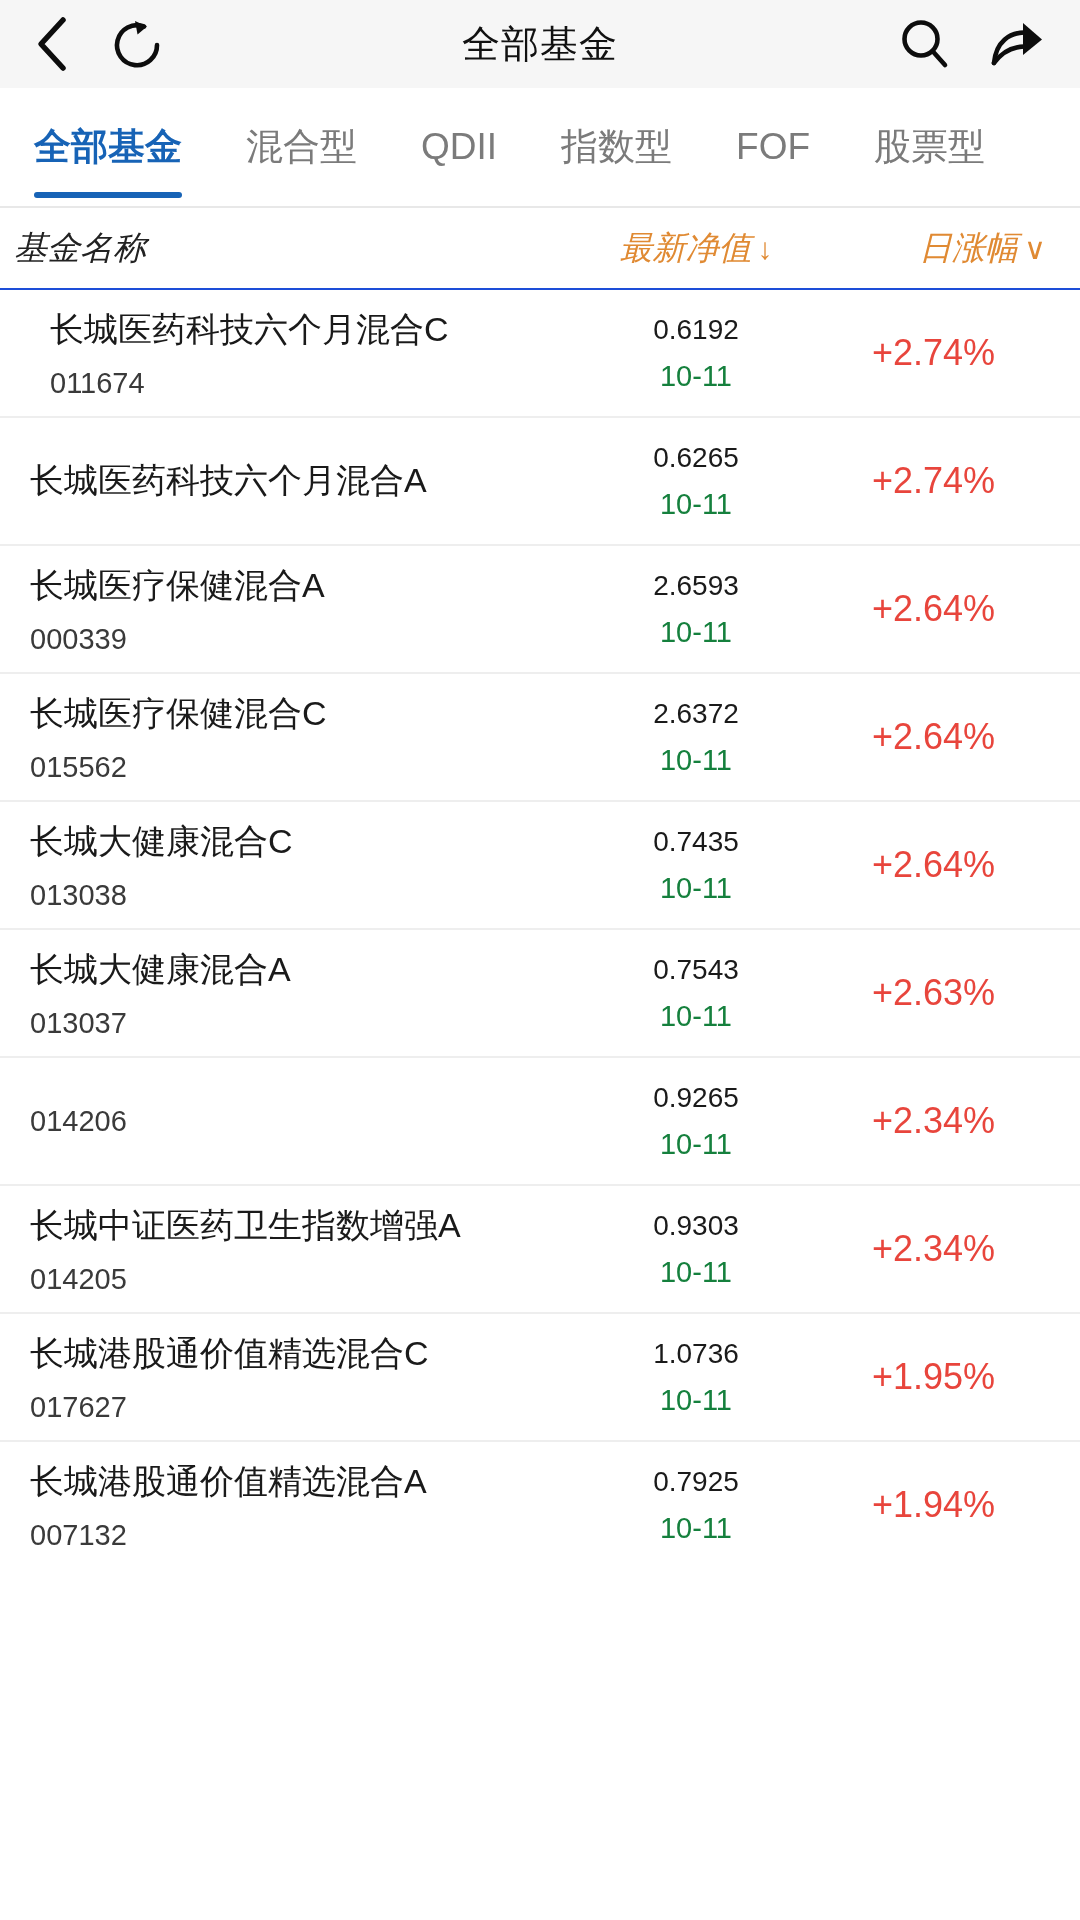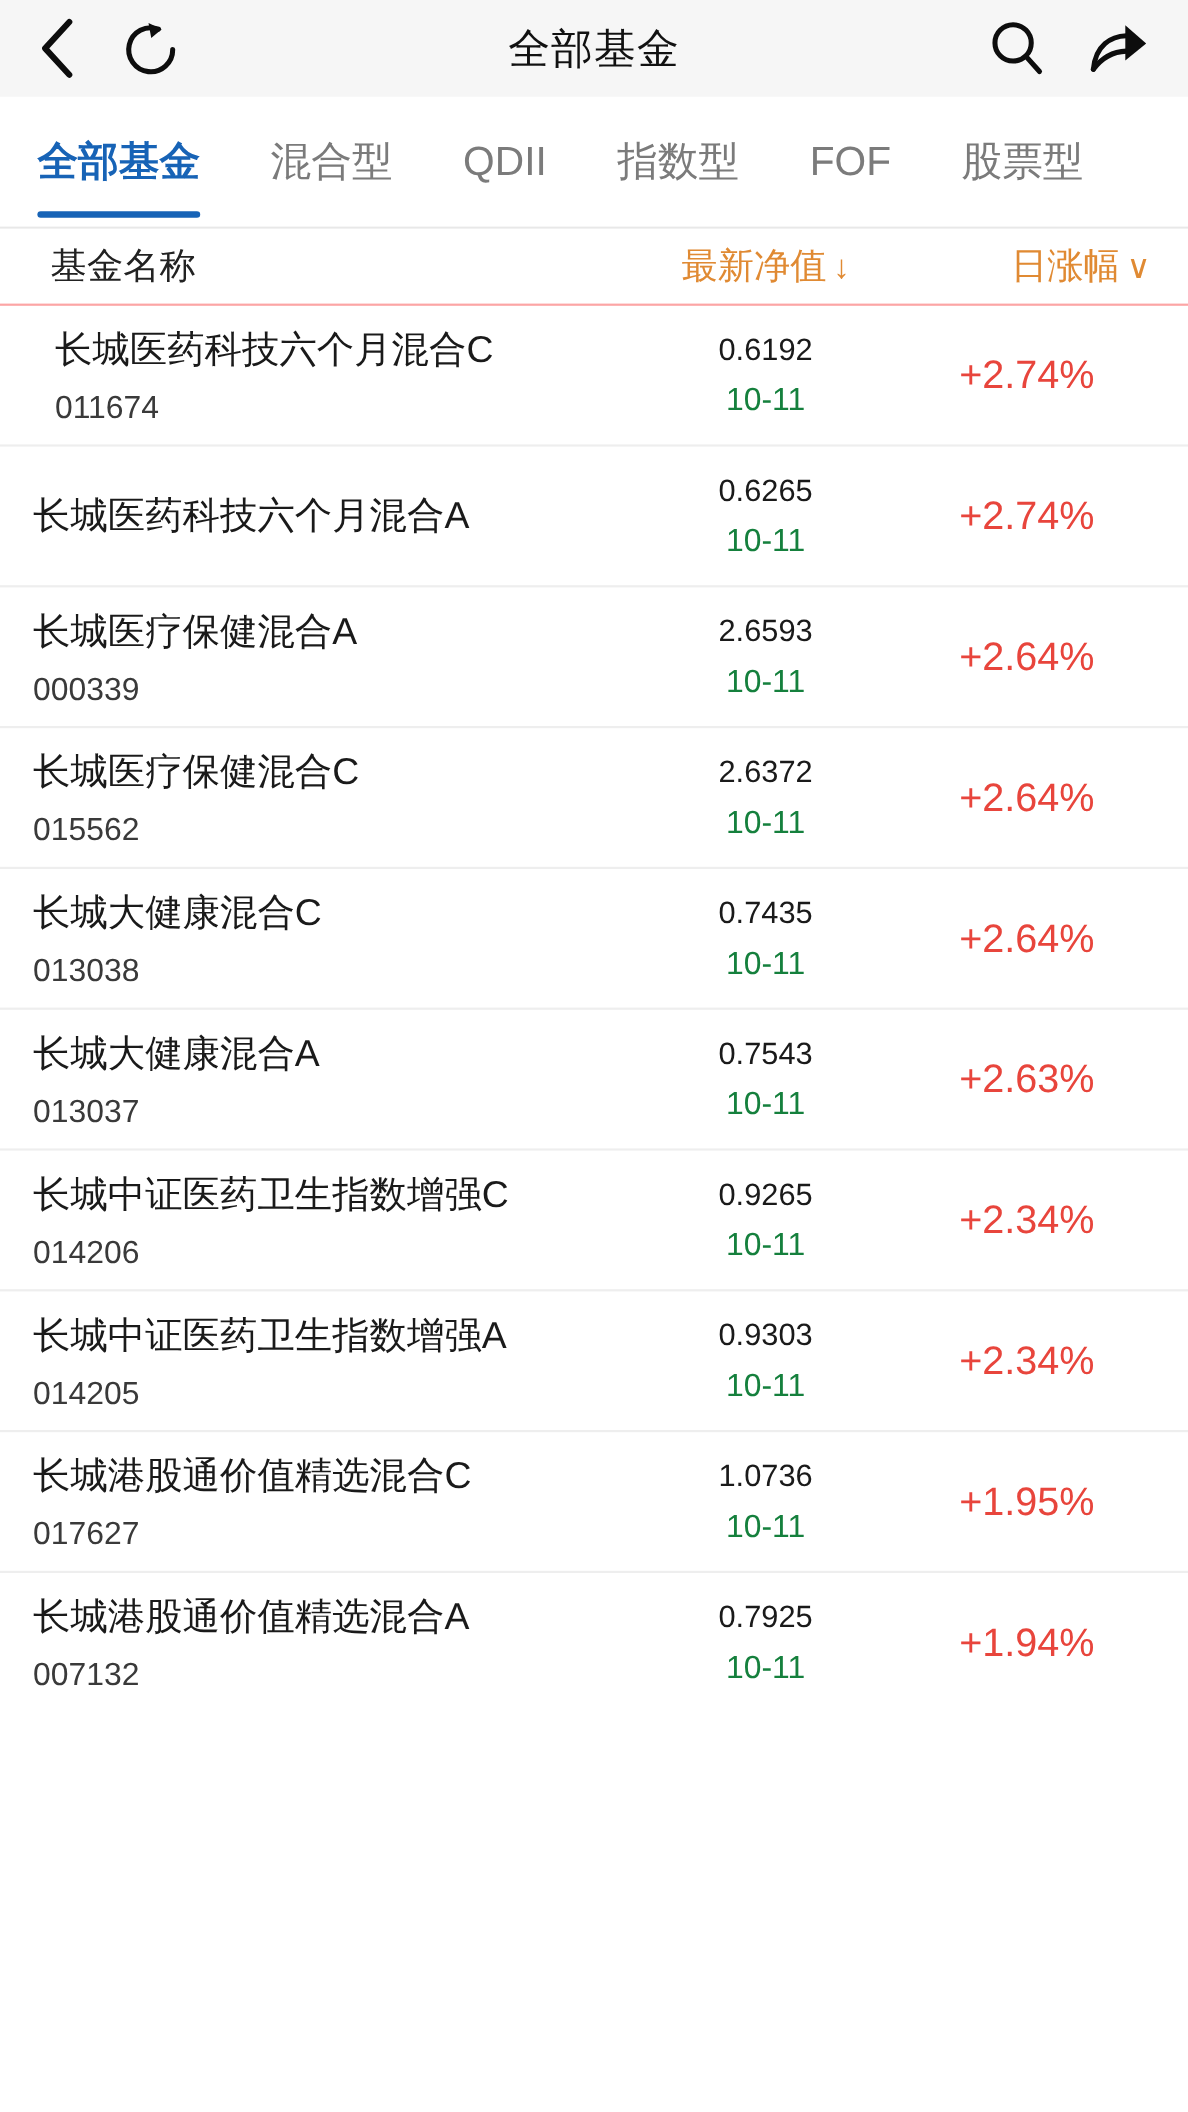--- a/index.html
+++ b/index.html
@@ -75,23 +75,24 @@
     position:absolute;
     left:0; right:0; bottom:0;
     height:2px;
     background:#e8e8e8;
   }
 
   
   .col-head {
     display:flex;
     align-items:center;
-    height:68px;
-    padding:0 34px 0 36px;
+    height:80px;
+    padding:0 34px 0 4px;
     background:#ffffff;
+    font-style:italic;
   }
   .ch-name { flex:1 1 auto; font-size:33px; color:#222222; padding-left:10px; }
   .ch-nav  {
     flex:0 0 250px;
     text-align:center;
     font-size:33px;
     color:#e08a33;
     cursor:pointer;
     white-space:nowrap;
   }
@@ -108,21 +109,21 @@
   
   .list { background:#ffffff; }
   .row {
     display:flex;
     align-items:center;
     height:128px;
     padding:0 34px 0 20px;
     border-top:2px solid #eeeeee;
     cursor:pointer;
   }
-  .row:first-child { border-top:2px solid #fca5a5;padding-left:40px; }
+  .row:first-child { border-top:2px solid #1d4ed8;padding-left:40px; }
   .cell-name {
     flex:1 1 auto;
     display:flex;
     flex-direction:column;
     justify-content:center;
     gap:14px;
     padding-left:10px;
     min-width:0;
   }
   .fund-title {
@@ -287,21 +288,20 @@
     </div>
     <div class="cell-nav">
       <div class="nav-value">0.7543</div>
       <div class="nav-date">10-11</div>
     </div>
     <div class="cell-chg">+2.63%</div>
   </div>
 
   <div class="row">
     <div class="cell-name">
-      <div class="fund-title">长城中证医药卫生指数增强C</div>
       <div class="fund-code">014206</div>
     </div>
     <div class="cell-nav">
       <div class="nav-value">0.9265</div>
       <div class="nav-date">10-11</div>
     </div>
     <div class="cell-chg">+2.34%</div>
   </div>
 
   <div class="row">

